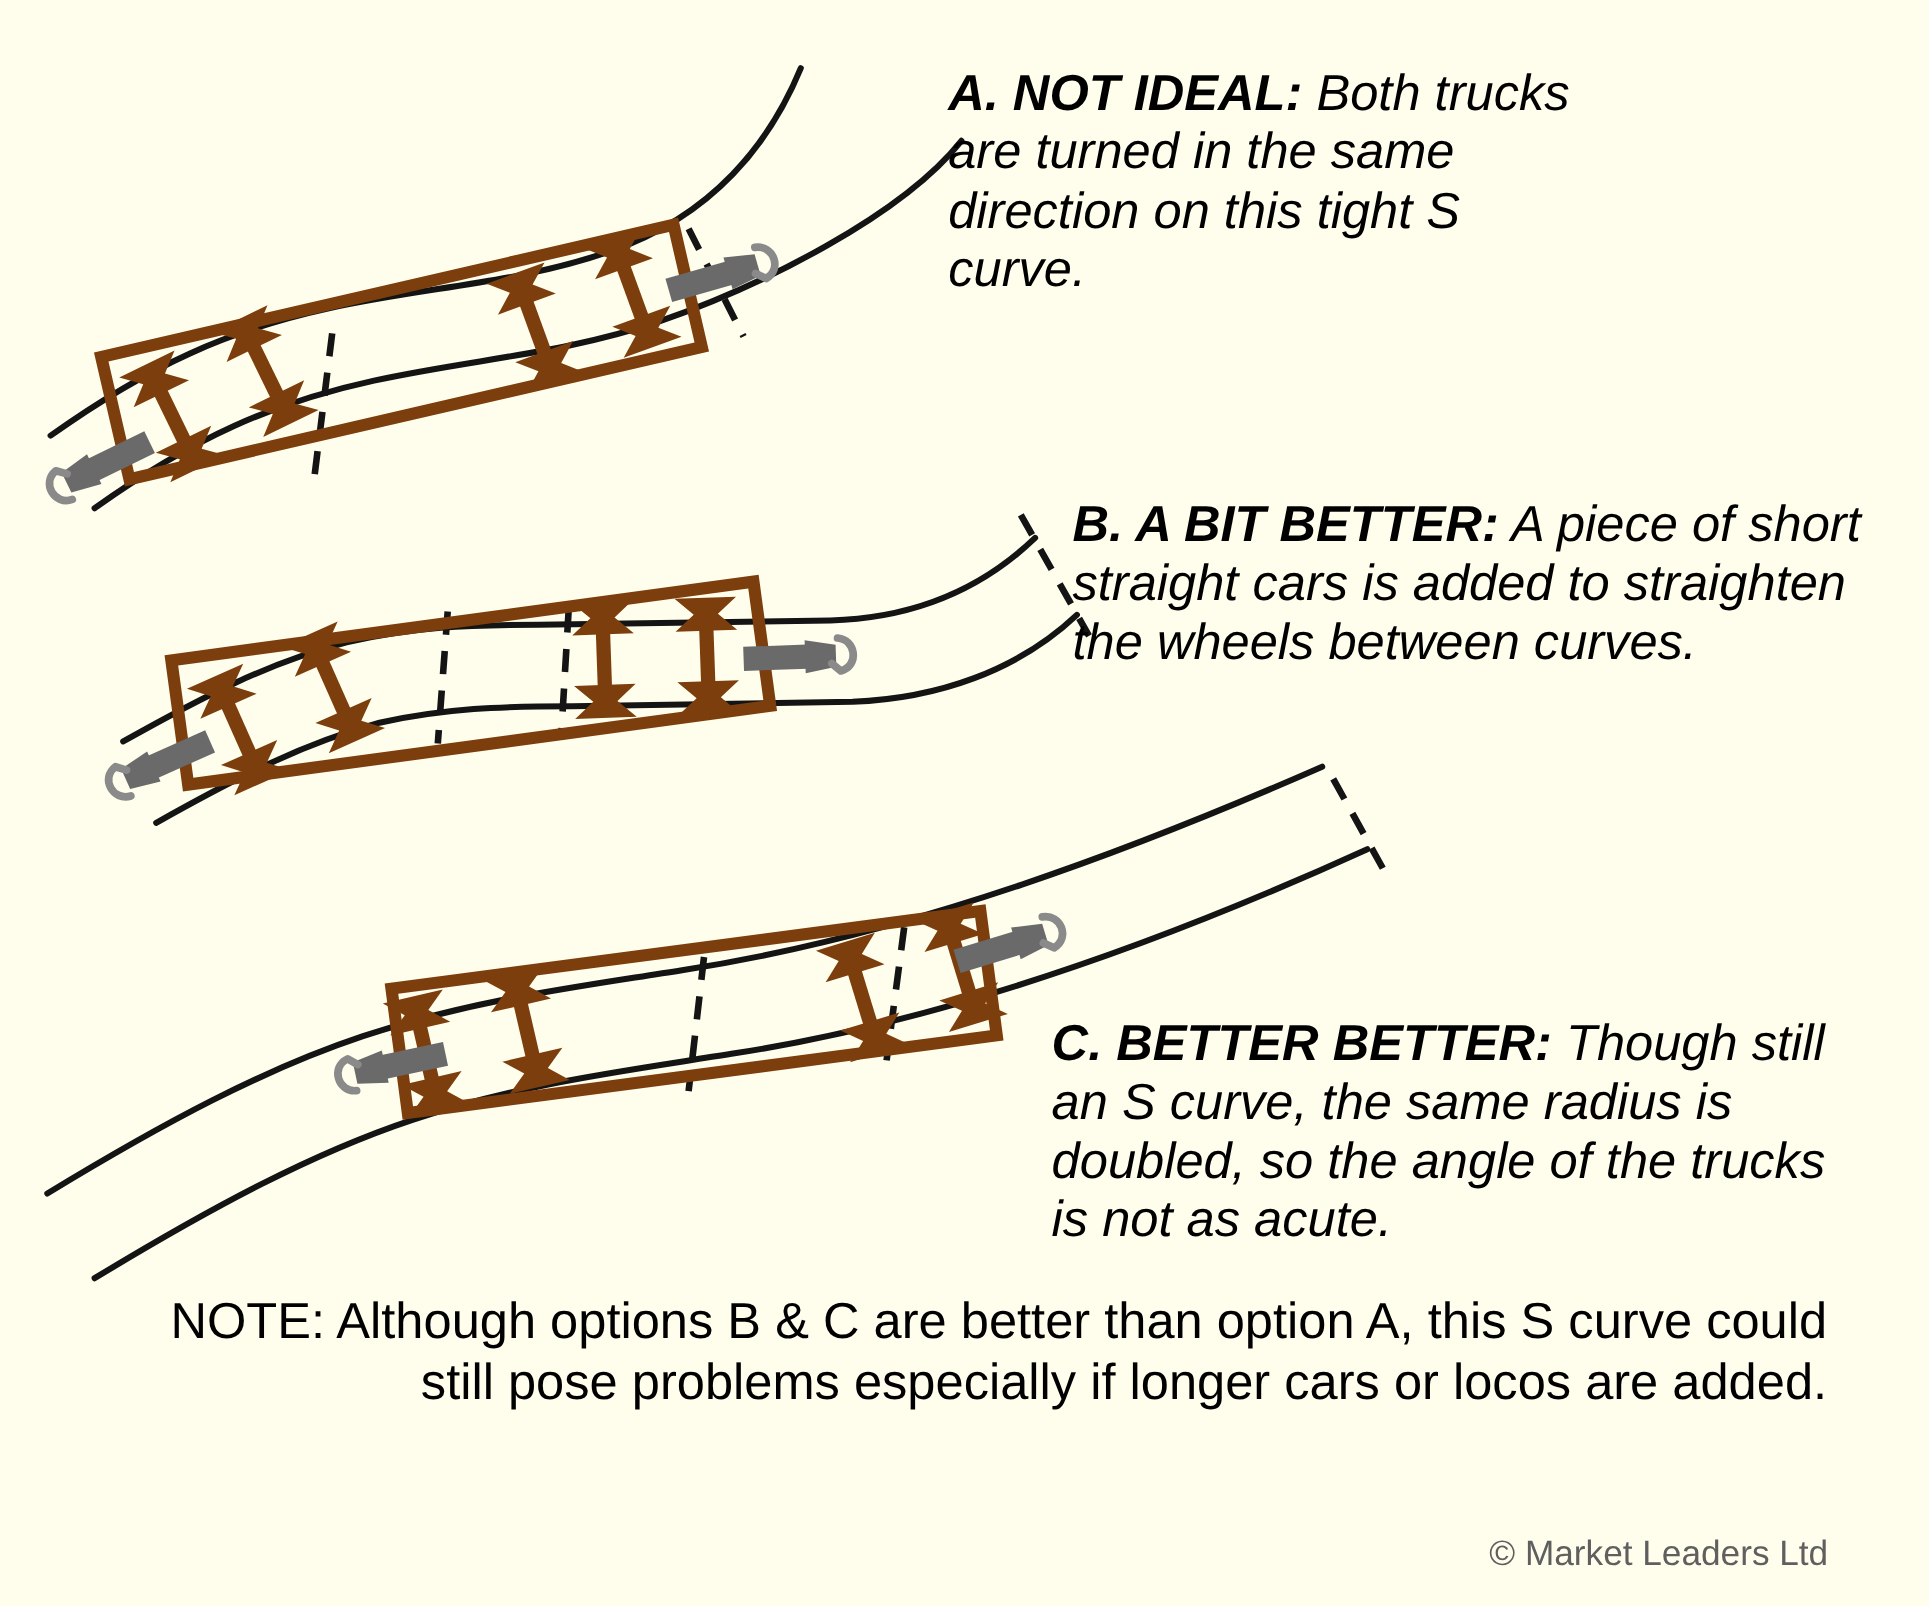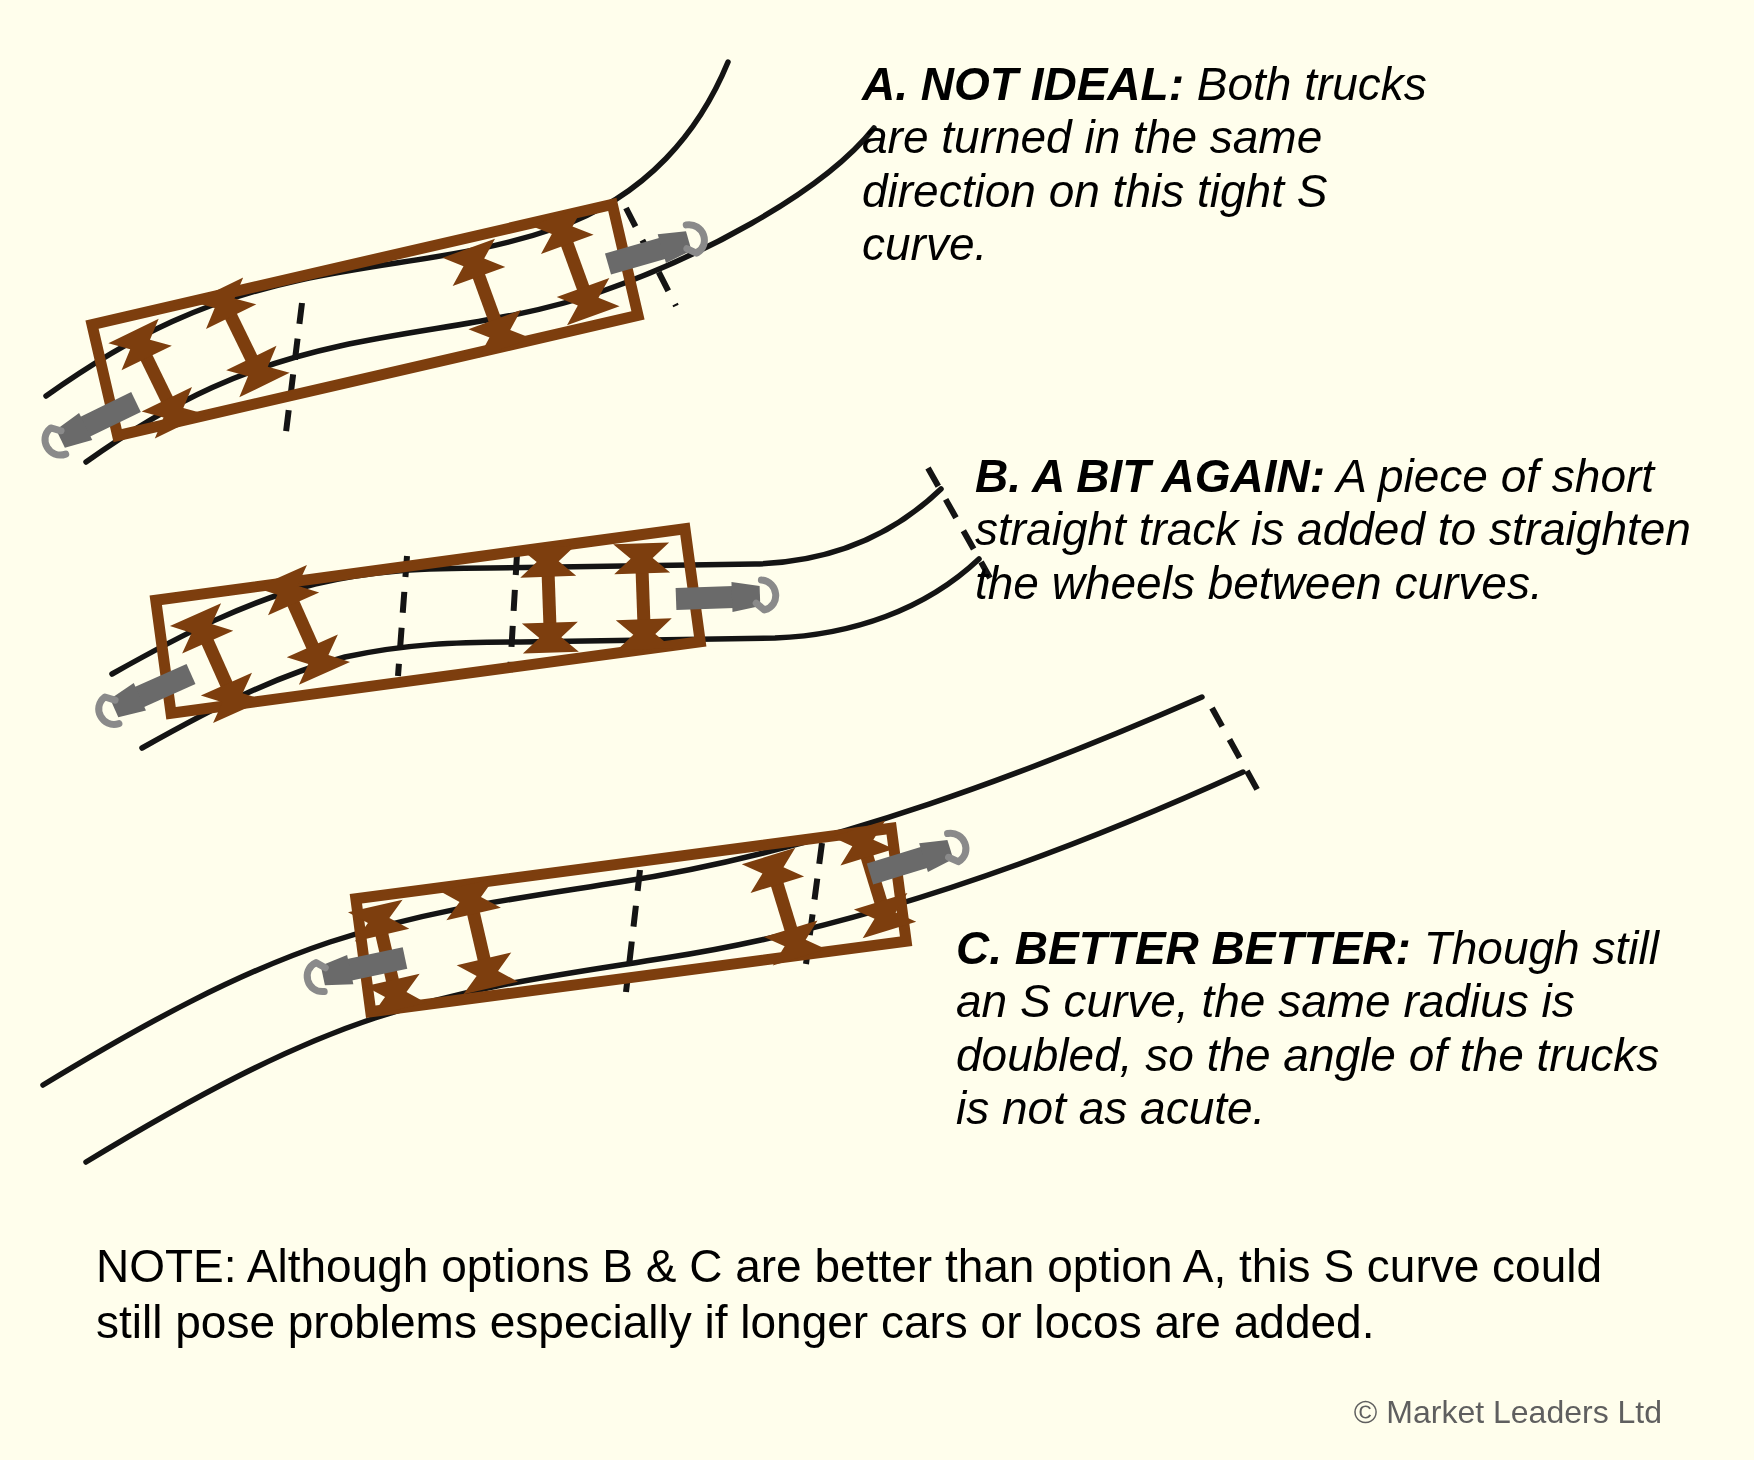--- a/index.html
+++ b/index.html
@@ -31,22 +31,22 @@
   .caption{
     position:absolute;
     font-size:46px;
     line-height:1.16;
     letter-spacing:0px;
     font-style:italic;
   }
   .caption .lead{font-weight:bold;}
   .note{
     position:absolute;
-    left:96px;top:1238px;width:1565px;
-    font-size:46px;line-height:1.22;
+    left:96px;top:1172px;width:1565px;
+    font-size:46px;line-height:1.22;text-align:right;
   }
   .copyright{
     position:absolute;
     right:92px;top:1394px;
     font-size:32px;
     color:var(--copyright-gray);
   }
 </style>
 </head>
 <body>
@@ -111,21 +111,21 @@
       <use href="#coupler" transform="translate(405,958) rotate(168)"></use>
       <use href="#coupler" transform="translate(870,874) rotate(-17)"></use>
     </g>
   </svg>
 
   <div class="caption" style="left:862px;top:58px;width:585px;">
     <span class="lead">A. NOT IDEAL:</span><span> Both trucks are turned in the same direction on this tight S curve.</span>
   </div>
 
   <div class="caption" style="left:975px;top:450px;width:720px;">
-    <span class="lead">B. A BIT AGAIN:</span><span> A piece of short straight track is added to straighten the wheels between curves.</span>
+    <span class="lead">B. A BIT BETTER:</span><span> A piece of short straight cars is added to straighten the wheels between curves.</span>
   </div>
 
   <div class="caption" style="left:956px;top:922px;width:720px;">
     <span class="lead">C. BETTER BETTER:</span><span> Though still an S curve, the same radius is doubled, so the angle of the trucks is not as acute.</span>
   </div>
 
   <div class="note">NOTE: Although options B &amp; C are better than option A, this S curve could still pose problems especially if longer cars or locos are added.</div>
 
   <div class="copyright">© Market Leaders Ltd</div>
 

